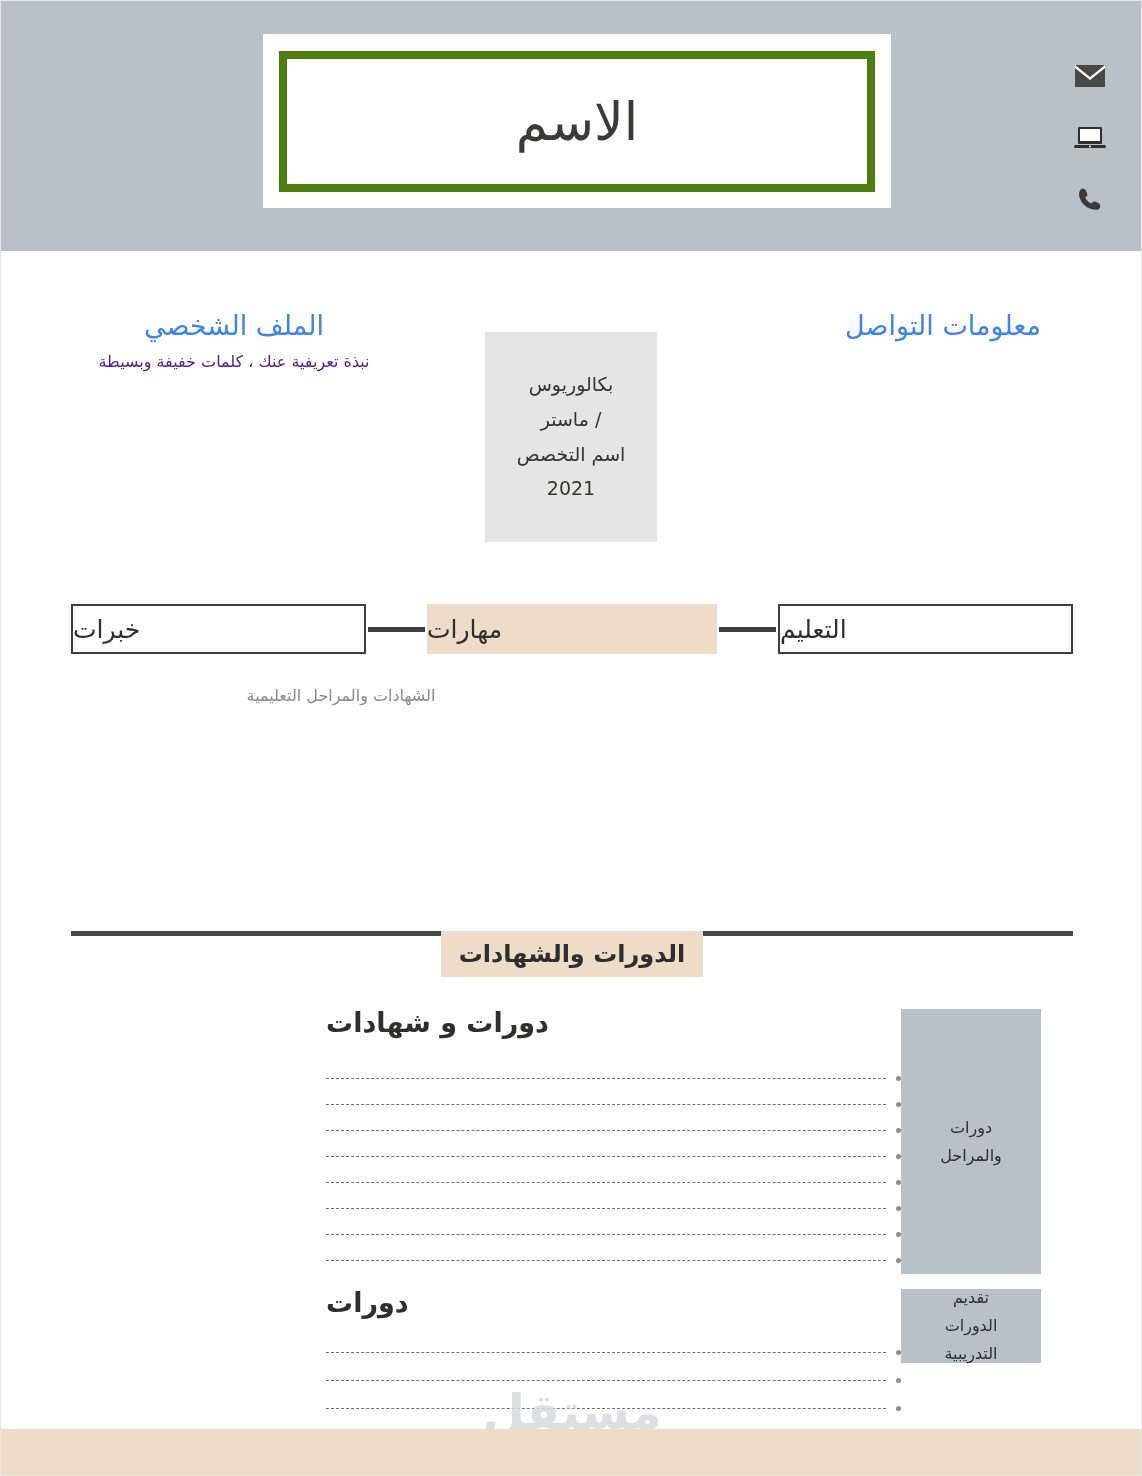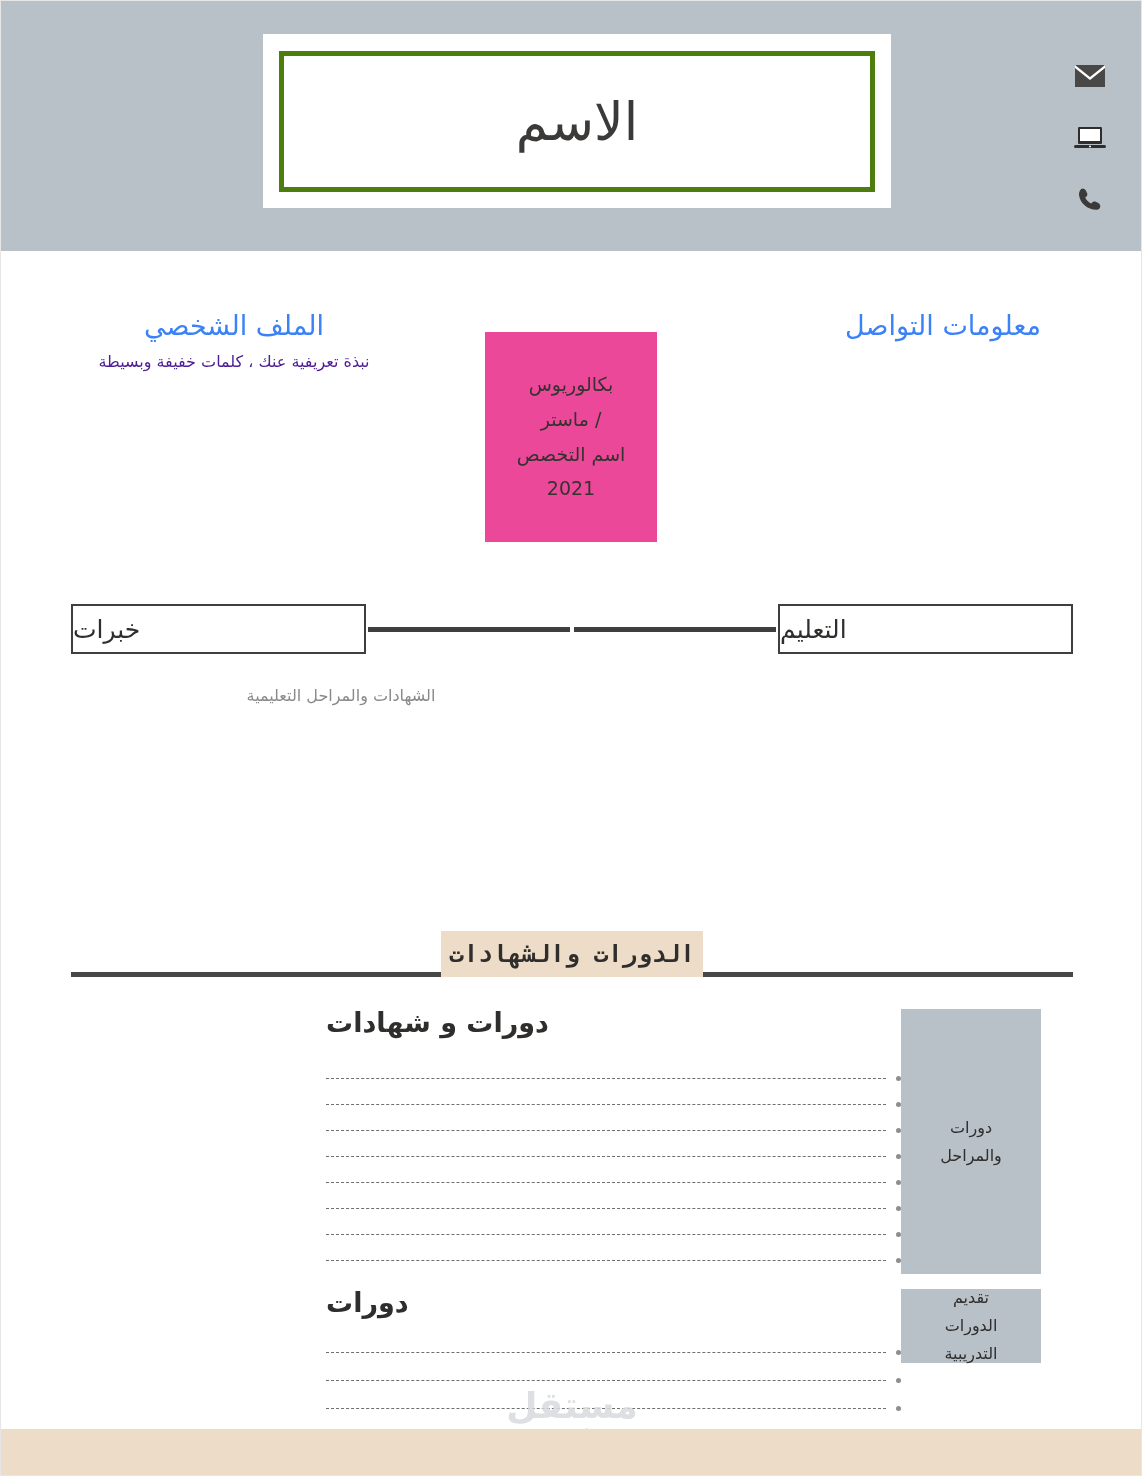--- a/index.html
+++ b/index.html
@@ -37,21 +37,21 @@
     height: 174px;
     background: #ffffff;
     box-sizing: border-box;
   }
   .name-inner {
     position: absolute;
     left: 16px;
     top: 17px;
     right: 16px;
     bottom: 16px;
-    border: 5px solid #4d7c0f;
+    border: 8px solid #4d7c0f;
     background: #ffffff;
     display: flex;
     align-items: center;
     justify-content: center;
   }
   .name-text {
     font-size: 52px;
     color: #3c3a39;
     letter-spacing: 0px;
     line-height: 1;
@@ -78,21 +78,21 @@
     line-height: 1.5;
     white-space: nowrap;
   }
 
   .edu-chip {
     position: absolute;
     left: 484px;
     top: 331px;
     width: 172px;
     height: 210px;
-    background: #ec4899;
+    background: #e5e5e5;
     display: flex;
     flex-direction: column;
     align-items: center;
     justify-content: center;
     gap: 13px;
     box-sizing: border-box;
     padding: 6px 18px;
   }
   .edu-chip div {
     font-size: 19px;
@@ -175,22 +175,21 @@
 
   
   .banner-row {
     position: absolute;
     left: 70px;
     top: 930px;
     width: 1002px;
     height: 46px;
     display: flex;
     flex-direction: row-reverse;
-    align-items: flex-end;
-    font-family: Liberation Mono, monospace;
+    align-items: flex-start;
   }
   .banner-line {
     flex: 1 1 auto;
     height: 5px;
     background: #4a4846;
   }
   .banner-chip {
     width: 262px;
     height: 46px;
     background: #ecdcc8;
@@ -275,21 +274,21 @@
   
   .watermark {
     position: absolute;
     left: 0;
     top: 1386px;
     width: 1142px;
     text-align: center;
     pointer-events: none;
   }
   .wm-logo {
-    font-size: 36px;
+    font-size: 49px;
     font-weight: bold;
     color: #d8dade;
     line-height: 1.05;
     opacity: .85;
   }
   .wm-url {
     font-size: 21px;
     color: #d8dade;
     letter-spacing: 2px;
     opacity: .85;
@@ -352,20 +351,23 @@
         <path d="M6.5 2.5c1.6 0 3 1 3.6 2.5l1.1 2.6c.4 1 .1 2.1-.7 2.8l-1.3 1.1c1.2 2.7 3.4 4.9 6.1 6.1l1.1-1.3c.7-.8 1.8-1.1 2.8-.7l2.6 1.1c1.5.6 2.5 2 2.5 3.6 0 1.9-1.6 3.5-3.5 3.5C10.9 23.8 4.2 17.1 3 9.1 2.9 5.6 4.6 2.5 6.5 2.5z" fill="#3c3a38"></path>
       </svg>
     </span>
   </div>
 
   <div class="chips-row">
     <div class="chip chip-outline">
       <span>خبرات</span>
     </div>
     <div class="chip-connector"></div>
+    <div class="chip chip-fill">
+      <span>مهارات</span>
+    </div>
     <div class="chip-connector"></div>
     <div class="chip chip-outline">
       <span>التعليم</span>
     </div>
   </div>
 
   <div class="edu-sub">الشهادات والمراحل التعليمية</div>
 
   <div class="banner-row">
     <div class="banner-line"></div>

